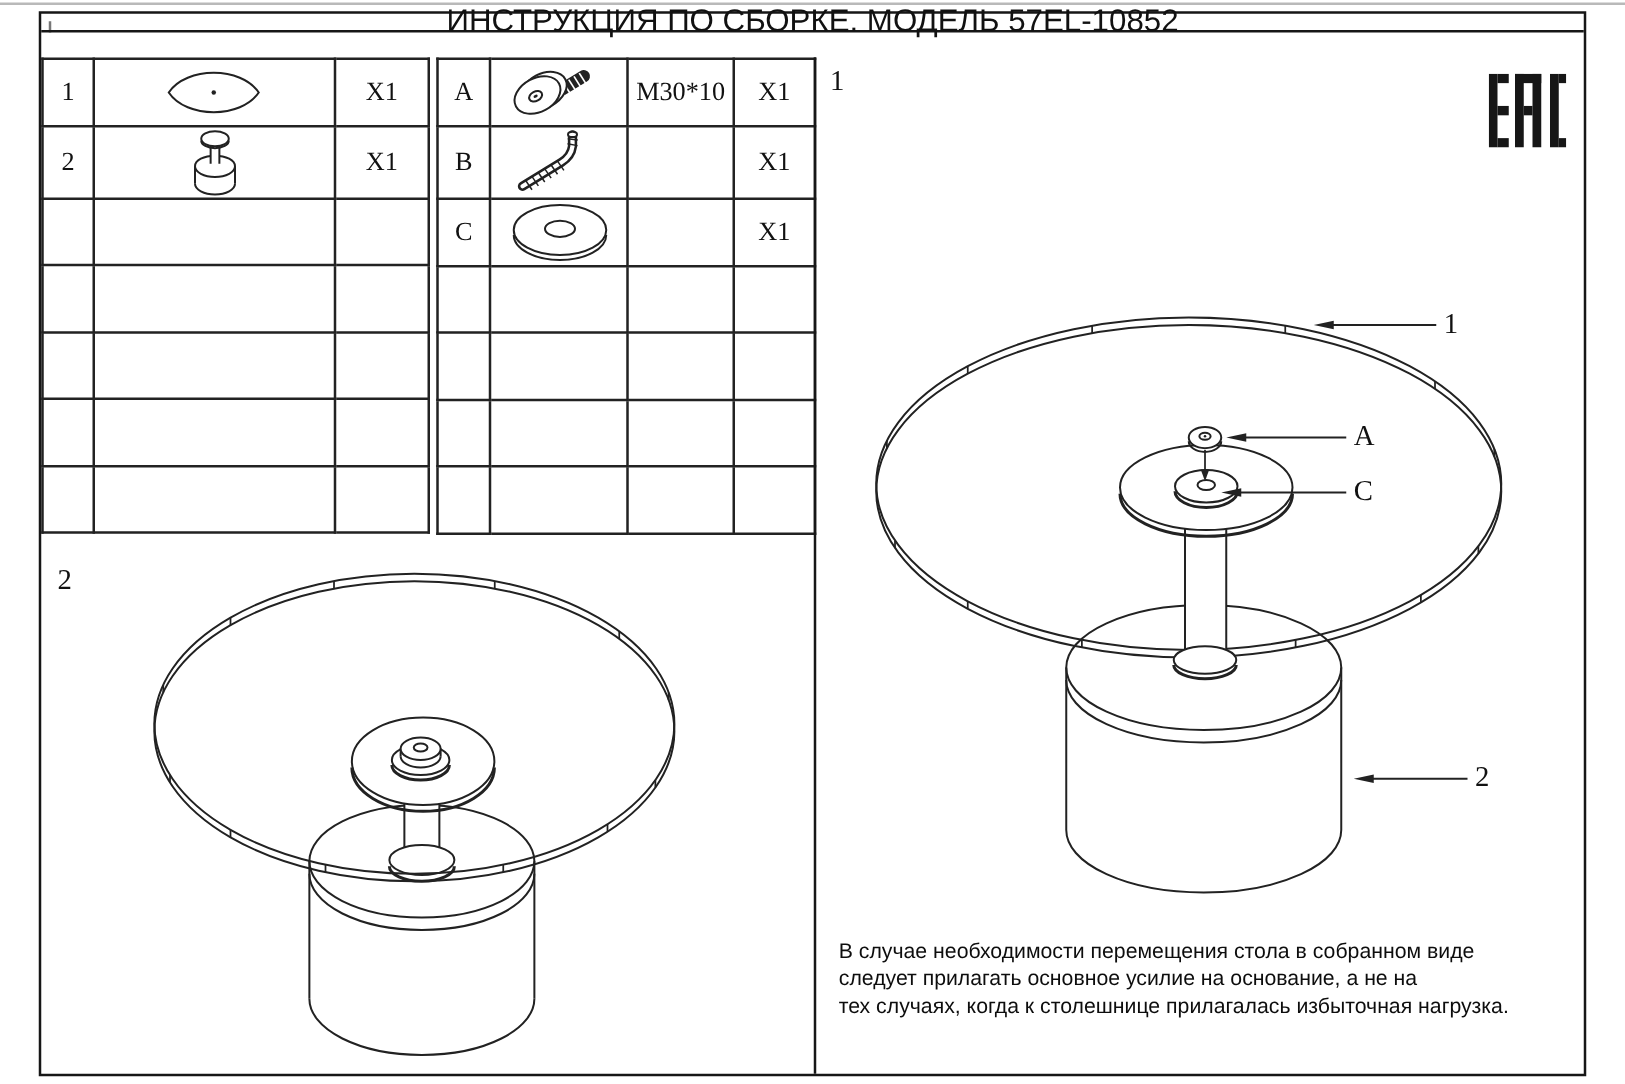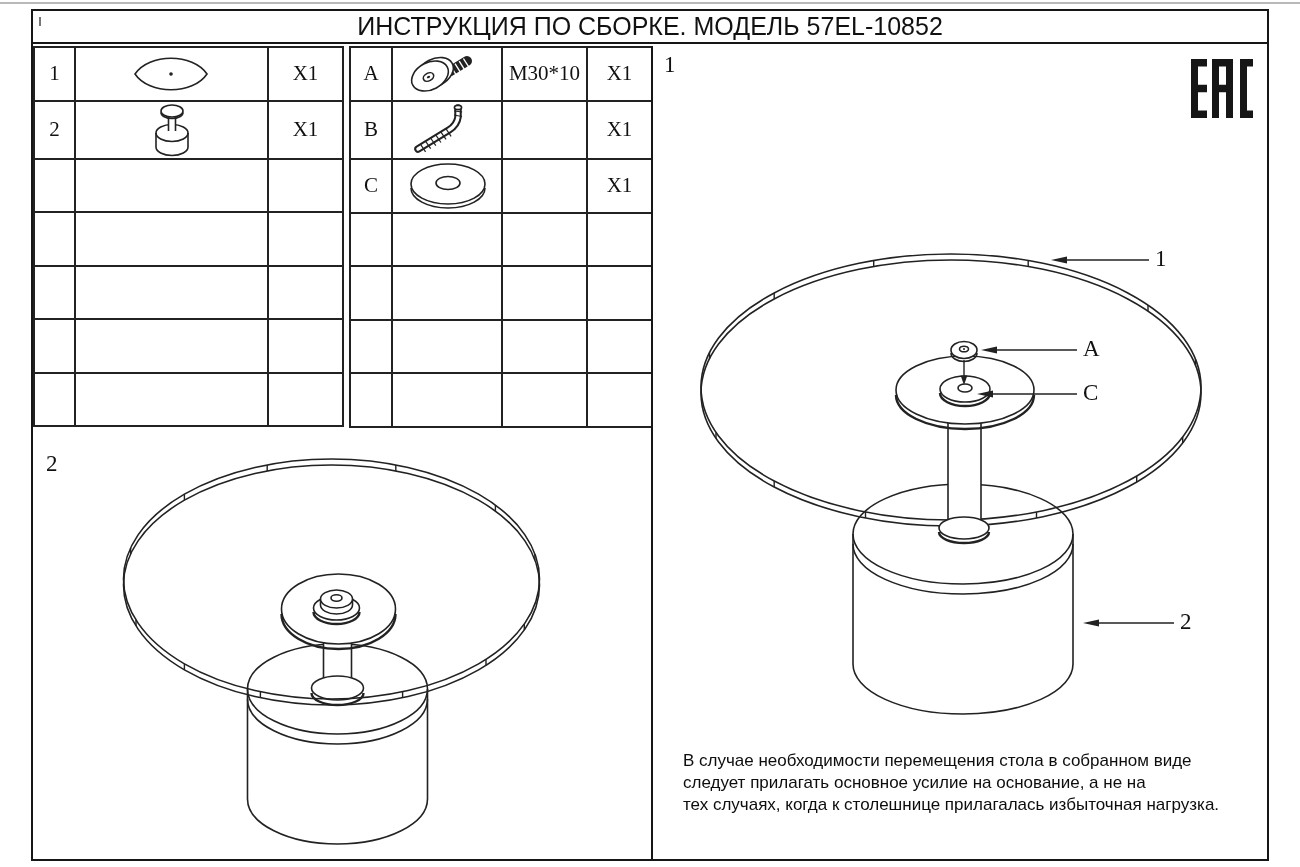--- a/index.html
+++ b/index.html
@@ -1,36 +1,36 @@
 <!DOCTYPE html>
 <html><head>
 <meta charset="utf-8">
 <style>
   html,body{margin:0;padding:0;background:#fff;width:1300px;height:867px;overflow:hidden;}
   *{box-sizing:border-box;}
   .scanline{position:absolute;left:0;top:2px;width:1300px;height:2px;background:#b9b9b9;}
   .page{position:absolute;left:31px;top:9px;width:1238px;height:852px;border:2.5px solid #161616;background:#fff;}
   .artifact{position:absolute;left:6px;top:6px;width:2px;height:9px;background:#777;}
-  .title-bar{position:absolute;left:0;top:0;width:100%;height:33px;border-bottom:2px solid #161616;display:flex;align-items:center;justify-content:center;}
+  .title-bar{position:absolute;left:0;top:0;width:100%;height:15px;border-bottom:2px solid #161616;display:flex;align-items:center;justify-content:center;}
   .title-bar span{font-family:"Liberation Sans",sans-serif;font-size:25px;color:#111;white-space:nowrap;}
   .content{position:absolute;left:0;top:35px;right:0;bottom:0;}
   .left-panel{position:absolute;left:0;top:0;width:618px;bottom:0;}
   .right-panel{position:absolute;left:618px;top:0;right:0;bottom:0;border-left:2px solid #161616;}
   table.grid{border-collapse:collapse;table-layout:fixed;position:absolute;top:0;}
   table.grid td{border:2px solid #222;height:53.5px;text-align:center;vertical-align:middle;
     font-family:"Liberation Serif","DejaVu Serif",serif;font-size:21px;color:#111;padding:0;overflow:hidden;}
   table.parts{left:0;width:309px;}
   table.hw{left:316px;width:302px;}
   td svg{display:block;margin:0 auto;}
   .step-num{position:absolute;font-family:"Liberation Serif","DejaVu Serif",serif;font-size:23px;color:#111;}
   .callout{position:absolute;font-family:"Liberation Serif","DejaVu Serif",serif;font-size:23px;color:#111;}
   .step2-svg{position:absolute;left:0;top:388px;}
   .step1-svg{position:absolute;left:0;top:0;}
   .eac{position:absolute;right:14px;top:13px;}
-  .note{position:absolute;left:30px;top:704px;width:580px;font-family:"Liberation Sans",sans-serif;
+  .note{position:absolute;left:18px;top:704px;width:580px;font-family:"Liberation Sans",sans-serif;
     font-size:17px;line-height:22px;color:#0d0d0d;}
   svg .ln{stroke:#222;fill:none;stroke-width:1.6;}
   svg .lnh{stroke:#222;fill:none;stroke-width:2.4;}
   svg .wf{fill:#fff;stroke:#222;stroke-width:1.6;}
   svg .ar{fill:#222;stroke:none;}
 </style>
 </head>
 <body>
 
 <div class="scanline"></div>

